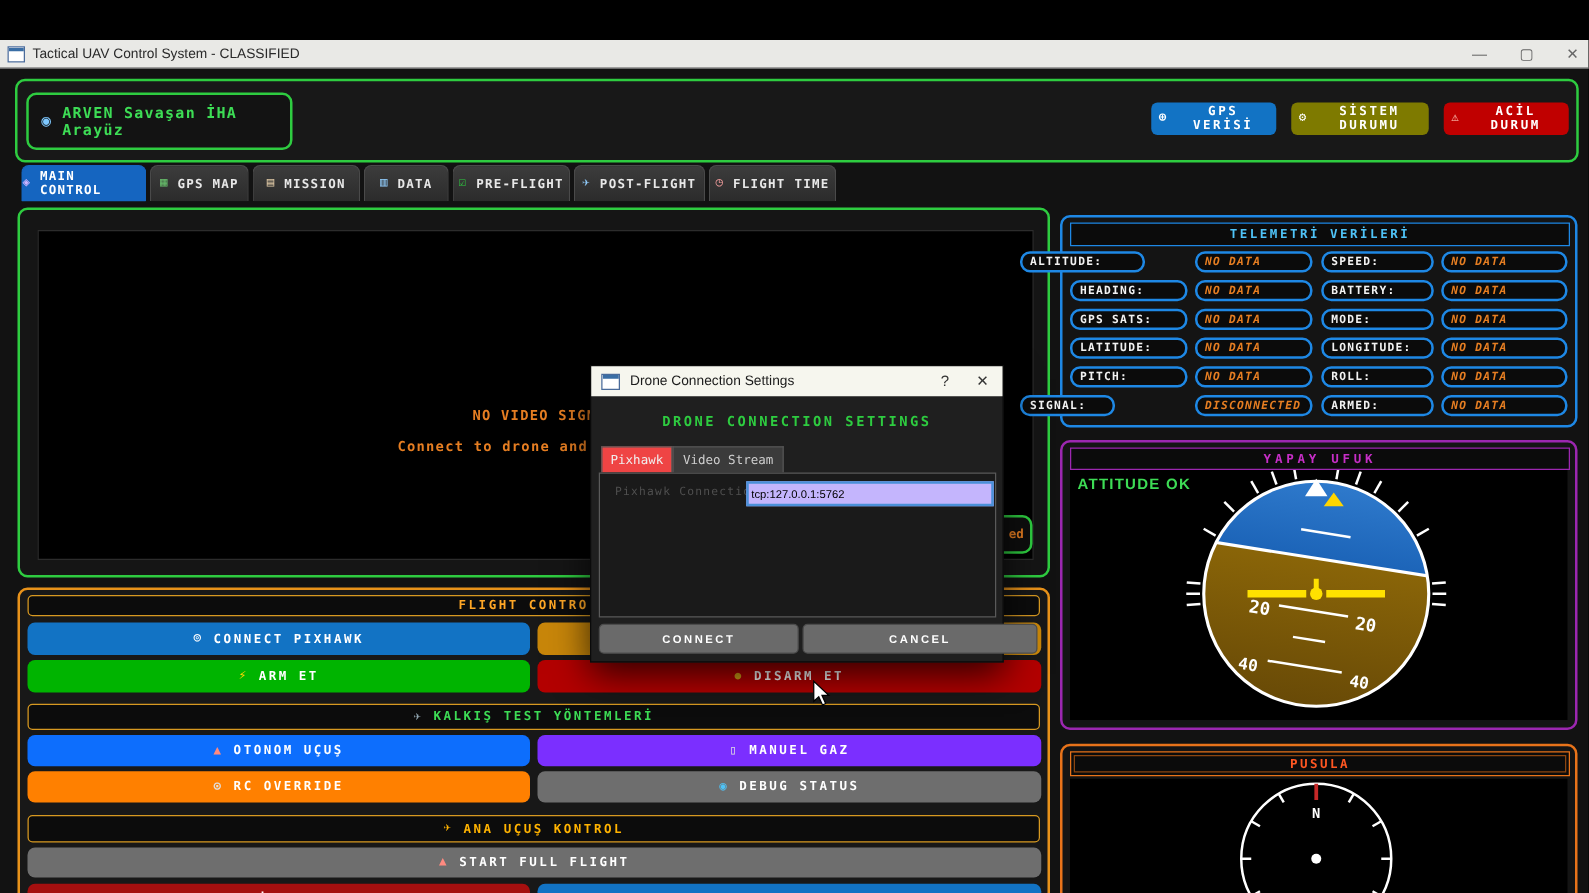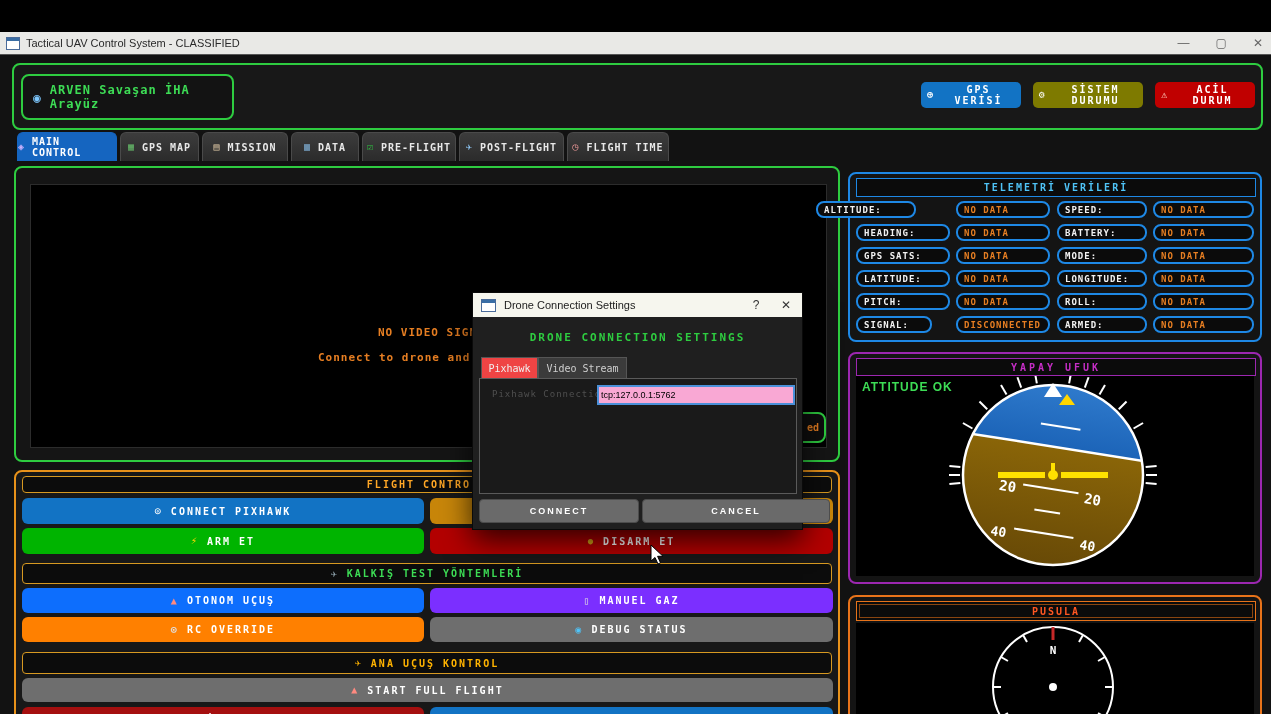--- a/index.html
+++ b/index.html
@@ -48,21 +48,21 @@
   .fc-btn{border:none;border-radius:6px;color:#fff;font-weight:bold;font-size:10px;letter-spacing:2px;
           display:flex;align-items:center;justify-content:center;gap:8px;cursor:pointer;font-family:inherit;}
 
   
   .tel-outer{left:848px;top:140px;width:414px;height:170px;border:2px solid #1e88e5;border-radius:8px;background:#141414;box-sizing:border-box;}
   .tel-title{left:856px;top:146px;width:398px;height:17px;border:1px solid #1e88e5;background:#0b0b0b;
              color:#4fc3f7;font-weight:bold;font-size:10px;letter-spacing:2px;display:flex;align-items:center;justify-content:center;}
   .tl-cell{position:absolute;height:17px;border:2px solid #1e88e5;border-radius:8px;background:#0b0b0b;
            display:flex;align-items:center;padding-left:6px;box-sizing:border-box;font-weight:bold;font-size:9px;letter-spacing:1px;}
   .tl-lab{color:#f2f2f2;}
-  .tl-val{color:#e67e22;}
+  .tl-val{color:#e67e22;font-style:italic;}
 
   
   .hor-outer{left:848px;top:320px;width:414px;height:232px;border:2px solid #9c27b0;border-radius:8px;background:#141414;box-sizing:border-box;}
   .hor-title{left:856px;top:326px;width:398px;height:16px;border:1px solid #9c27b0;background:#0b0b0b;
              color:#c62ec6;font-weight:bold;font-size:10px;letter-spacing:3px;display:flex;align-items:center;justify-content:center;}
   .hor-area{left:856px;top:344px;width:398px;height:200px;background:#000;}
   .att-ok{position:absolute;left:6px;top:4px;color:#3ddc55;font-size:12px;font-weight:bold;
           font-family:"Liberation Sans",sans-serif;letter-spacing:1px;}
 
   
@@ -87,21 +87,21 @@
   .dlg-title{height:24px;background:#f6f6ee;display:flex;align-items:center;color:#1c1c1c;font-size:11px;}
   .dlg-ico{width:13px;height:11px;margin:0 8px 0 8px;background:#fff;border:1px solid #4a6b9a;box-shadow:inset 0 3px 0 #3a6ea5;}
   .dlg-titlebtn{position:absolute;top:3px;width:20px;height:18px;display:flex;align-items:center;justify-content:center;
                 color:#333;font-size:12px;cursor:pointer;font-family:"Liberation Sans",sans-serif;}
   .dlg-heading{position:absolute;left:0;top:38px;width:100%;text-align:center;color:#2ecc40;font-weight:bold;
                font-size:11px;letter-spacing:2px;}
   .dlg-tab{position:absolute;top:64px;height:21px;display:flex;align-items:center;justify-content:center;
            font-size:10px;box-sizing:border-box;border:1px solid #555;border-bottom:none;cursor:pointer;}
   .dlg-frame{position:absolute;left:6px;top:85px;width:318px;height:116px;border:1px solid #5a5a5a;background:#1a1a1a;box-sizing:border-box;}
   .dlg-label{position:absolute;left:12px;top:10px;color:#4f4f4f;font-size:9px;letter-spacing:1px;}
-  .dlg-input{position:absolute;left:117px;top:6px;width:190px;height:16px;background:#f9a8d4;border:2px solid #4a90d9;
+  .dlg-input{position:absolute;left:117px;top:6px;width:190px;height:16px;background:#c4b5fd;border:2px solid #4a90d9;
              color:#000;font-family:inherit;font-size:9px;padding:0 2px;}
   .dlg-btn{position:absolute;top:206px;height:24px;background:#6a6a6a;border:1px solid #4c4c4c;border-radius:4px;
            color:#fff;font-weight:bold;font-size:9px;letter-spacing:2px;cursor:pointer;font-family:inherit;}
 
   .icon{display:inline-block;line-height:1;}
   .cursor{z-index:100;pointer-events:none;}
 </style>
 </head>
 <body>
 
@@ -275,21 +275,21 @@
   <div class="tl-cell tl-lab" style="left:856px;top:238px;width:94px">LATITUDE:</div>
   <div class="tl-cell tl-val" style="left:956px;top:238px;width:94px">NO DATA</div>
   <div class="tl-cell tl-lab" style="left:1057px;top:238px;width:90px">LONGITUDE:</div>
   <div class="tl-cell tl-val" style="left:1153px;top:238px;width:101px">NO DATA</div>
 
   <div class="tl-cell tl-lab" style="left:856px;top:261px;width:94px">PITCH:</div>
   <div class="tl-cell tl-val" style="left:956px;top:261px;width:94px">NO DATA</div>
   <div class="tl-cell tl-lab" style="left:1057px;top:261px;width:90px">ROLL:</div>
   <div class="tl-cell tl-val" style="left:1153px;top:261px;width:101px">NO DATA</div>
 
-  <div class="tl-cell tl-lab" style="left:856px;top:284px;width:76px">SIGNAL:</div>
+  <div class="tl-cell tl-lab" style="left:816px;top:284px;width:76px">SIGNAL:</div>
   <div class="tl-cell tl-val" style="left:956px;top:284px;width:94px">DISCONNECTED</div>
   <div class="tl-cell tl-lab" style="left:1057px;top:284px;width:90px">ARMED:</div>
   <div class="tl-cell tl-val" style="left:1153px;top:284px;width:101px">NO DATA</div>
 
   <div class="abs hor-outer"></div>
   <div class="abs hor-title">
     <span>YAPAY UFUK</span>
   </div>
   <div class="abs hor-area">
     <div class="att-ok">ATTITUDE OK</div>

